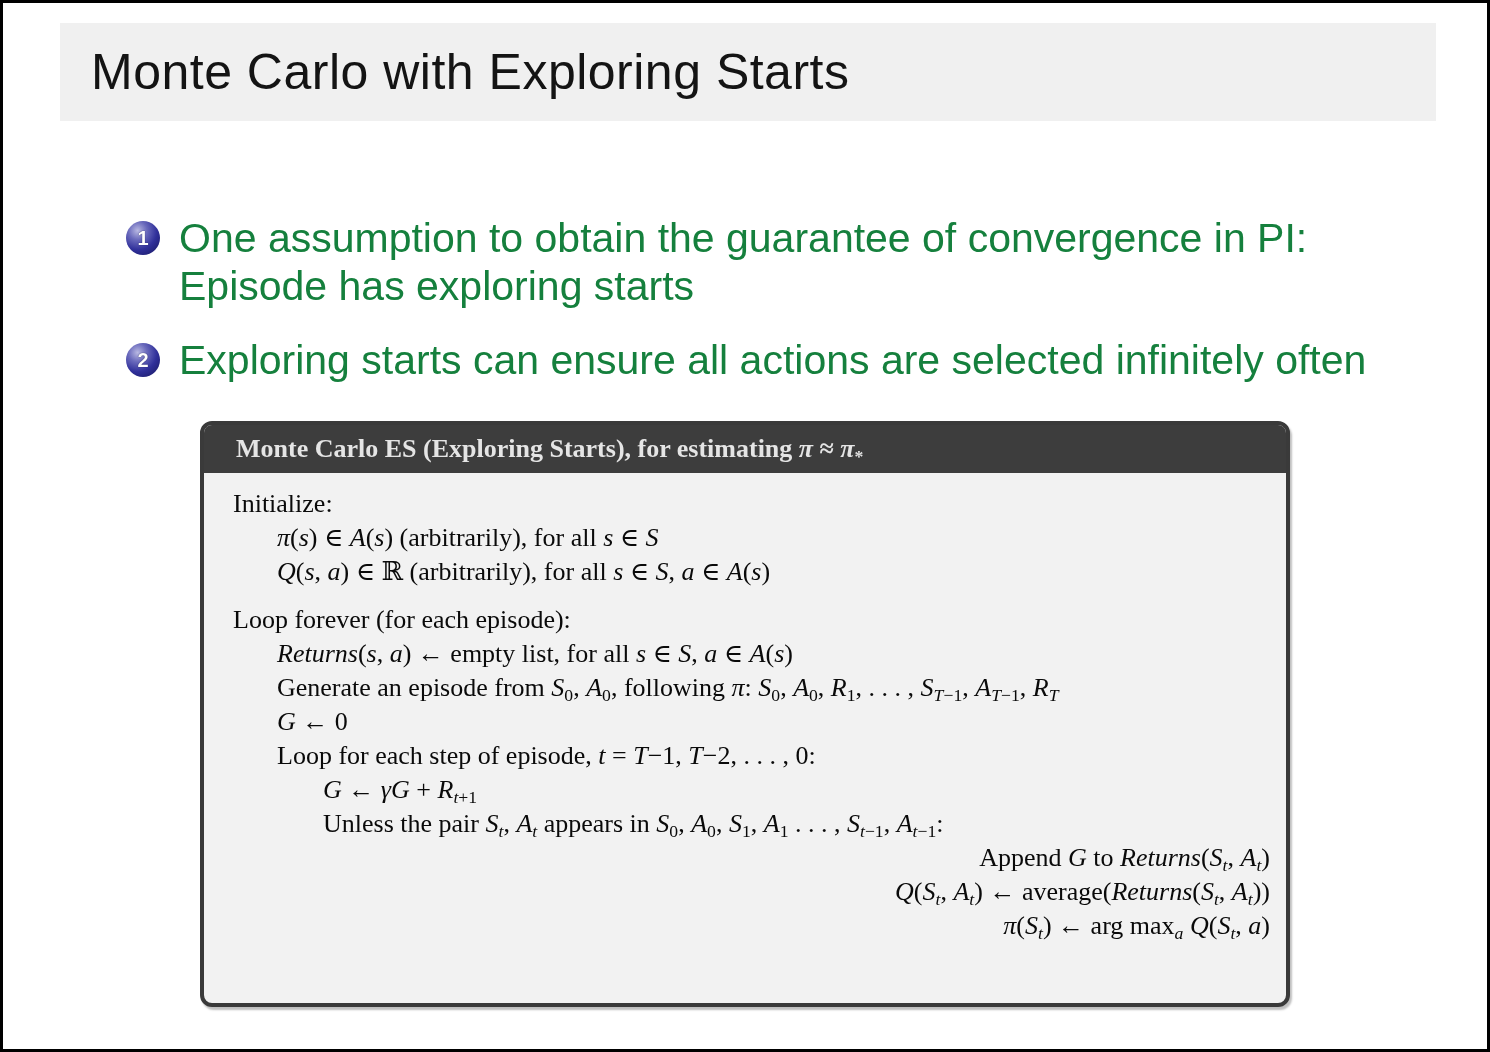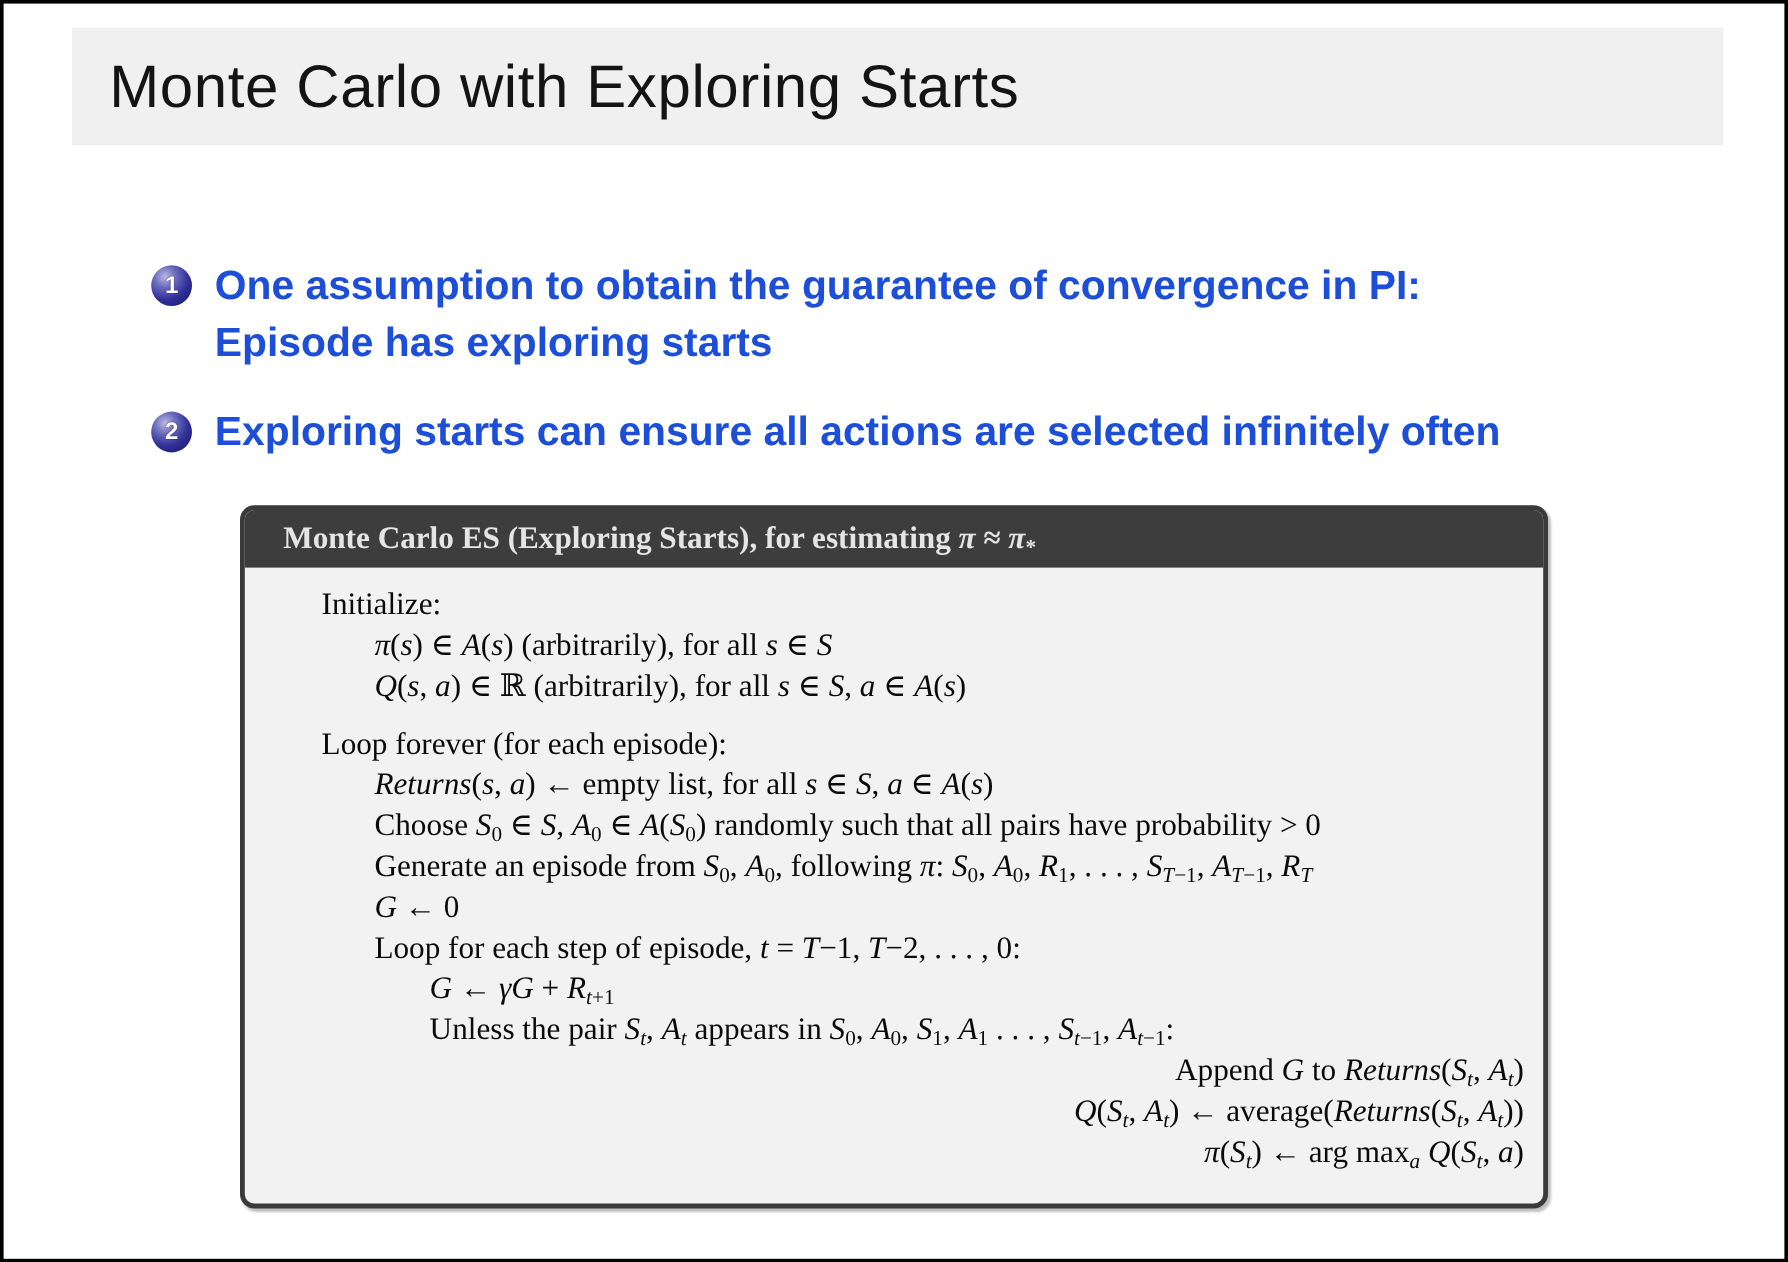--- a/index.html
+++ b/index.html
@@ -63,24 +63,23 @@
                 #b8b8e2 0%, #6a6abc 28%, #30309a 58%, #15155a 100%);
     color: #ffffff;
     font-size: 20px;
     font-weight: bold;
     display: flex;
     align-items: center;
     justify-content: center;
     text-shadow: 0 0 1px #00003a;
   }
   .bullet-text {
-    font-size: 34px;
+    font-size: 41px;
     line-height: 48px;
-    color: #1d4ed8;
-    font-weight: bold;
+    color: #15803d;
   }
   
   .alg-box {
     position: absolute;
     left: 197px;
     top: 418px;
     width: 1090px;
     height: 586px;
     box-sizing: border-box;
     border: 4px solid #3a3a3a;
@@ -100,21 +99,21 @@
     font-weight: bold;
     font-size: 26px;
   }
   .alg-body {
     padding: 14px 16px 0 29px;
     font-family: "Liberation Serif", "DejaVu Serif", serif;
     font-size: 26px;
     line-height: 34px;
     color: #0a0a0a;
   }
-  .alg-body .line { white-space: nowrap; margin-left: 35px; }
+  .alg-body .line { white-space: nowrap; }
   .alg-body .i1 { padding-left: 44px; }
   .alg-body .i2 { padding-left: 90px; }
   .alg-body .i3 { padding-left: 140px; text-align: right; }
   .alg-body .gap { margin-top: 14px; }
   .alg-body i { font-style: italic; }
   .alg-body sub, .alg-header sub {
     font-size: 68%;
     line-height: 0;
     position: relative;
     vertical-align: baseline;
@@ -152,21 +151,20 @@
   <div class="alg-box">
     <div class="alg-header">
       <span>Monte Carlo ES (Exploring Starts), for estimating <i>π</i> ≈ <i>π</i><sub>*</sub></span>
     </div>
     <div class="alg-body">
       <div class="line">Initialize:</div>
       <div class="line i1"><i>π</i>(<i>s</i>) ∈ <i>A</i>(<i>s</i>) (arbitrarily), for all <i>s</i> ∈ <i>S</i></div>
       <div class="line i1"><i>Q</i>(<i>s</i>, <i>a</i>) ∈ ℝ (arbitrarily), for all <i>s</i> ∈ <i>S</i>, <i>a</i> ∈ <i>A</i>(<i>s</i>)</div>
       <div class="line gap">Loop forever (for each episode):</div>
       <div class="line i1"><i>Returns</i>(<i>s</i>, <i>a</i>) ← empty list, for all <i>s</i> ∈ <i>S</i>, <i>a</i> ∈ <i>A</i>(<i>s</i>)</div>
-      <div class="line i1">Choose <i>S</i><sub>0</sub> ∈ <i>S</i>, <i>A</i><sub>0</sub> ∈ <i>A</i>(<i>S</i><sub>0</sub>) randomly such that all pairs have probability &gt; 0</div>
       <div class="line i1">Generate an episode from <i>S</i><sub>0</sub>, <i>A</i><sub>0</sub>, following <i>π</i>: <i>S</i><sub>0</sub>, <i>A</i><sub>0</sub>, <i>R</i><sub>1</sub>, . . . , <i>S</i><sub><i>T</i>−1</sub>, <i>A</i><sub><i>T</i>−1</sub>, <i>R</i><sub><i>T</i></sub></div>
       <div class="line i1"><i>G</i> ← 0</div>
       <div class="line i1">Loop for each step of episode, <i>t</i> = <i>T</i>−1, <i>T</i>−2, . . . , 0:</div>
       <div class="line i2"><i>G</i> ← <i>γG</i> + <i>R</i><sub><i>t</i>+1</sub></div>
       <div class="line i2">Unless the pair <i>S</i><sub><i>t</i></sub>, <i>A</i><sub><i>t</i></sub> appears in <i>S</i><sub>0</sub>, <i>A</i><sub>0</sub>, <i>S</i><sub>1</sub>, <i>A</i><sub>1</sub> . . . , <i>S</i><sub><i>t</i>−1</sub>, <i>A</i><sub><i>t</i>−1</sub>:</div>
       <div class="line i3">Append <i>G</i> to <i>Returns</i>(<i>S</i><sub><i>t</i></sub>, <i>A</i><sub><i>t</i></sub>)</div>
       <div class="line i3"><i>Q</i>(<i>S</i><sub><i>t</i></sub>, <i>A</i><sub><i>t</i></sub>) ← average(<i>Returns</i>(<i>S</i><sub><i>t</i></sub>, <i>A</i><sub><i>t</i></sub>))</div>
       <div class="line i3"><i>π</i>(<i>S</i><sub><i>t</i></sub>) ← arg max<sub><i>a</i></sub> <i>Q</i>(<i>S</i><sub><i>t</i></sub>, <i>a</i>)</div>
     </div>
   </div>

